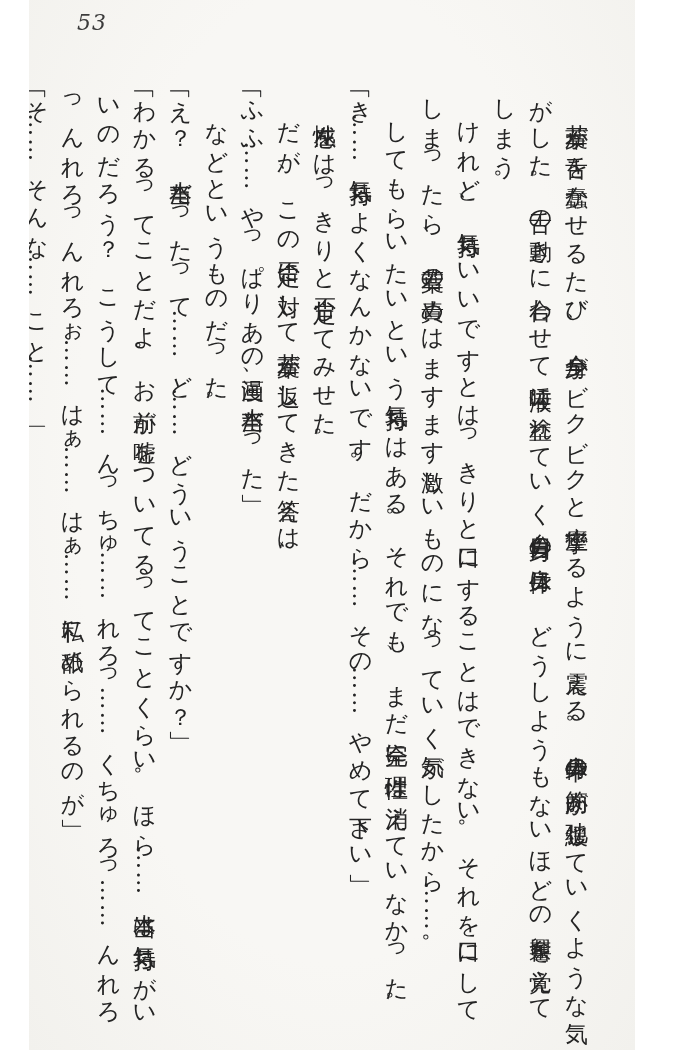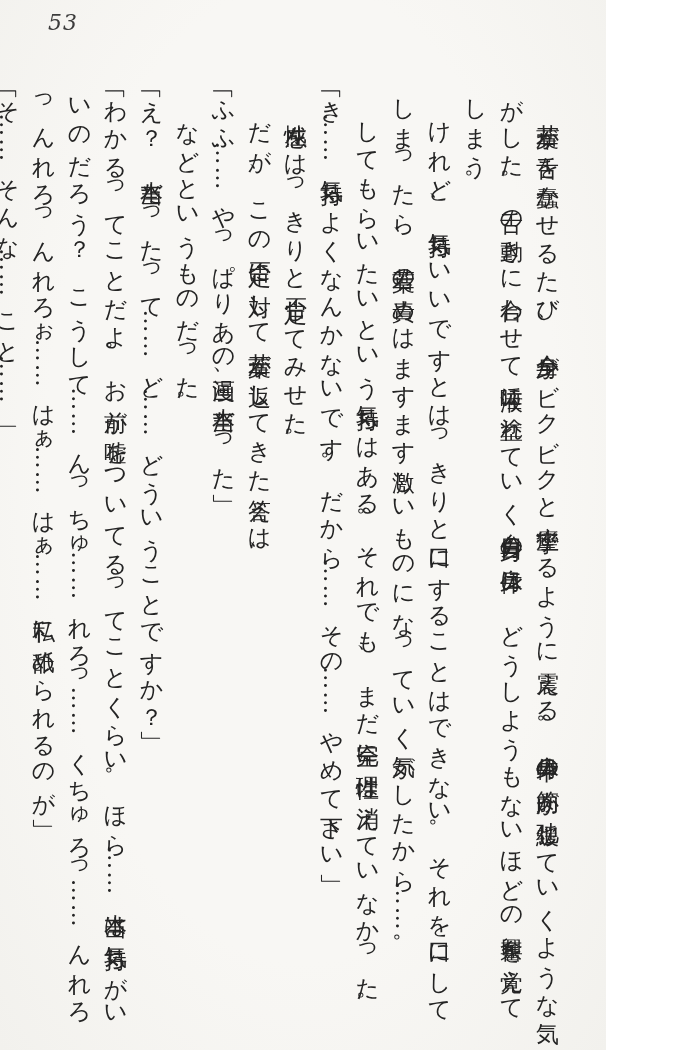--- a/index.html
+++ b/index.html
@@ -6,20 +6,21 @@
     margin: 0;
     padding: 0;
   }
   .page {
     position: relative;
     width: 606px;
     height: 1050px;
     background: radial-gradient(ellipse at 50% 45%, #f8f7f4 60%, #f2f1ed 100%);
     overflow: hidden;
     font-family: "DejaVu Serif", "Liberation Serif", serif;
+    margin-left: 29px;
   }
   .page-number {
     position: absolute;
     top: 10px;
     left: 48px;
     font-size: 22px;
     font-style: italic;
     color: #3c3c3c;
     letter-spacing: 1px;
   }

